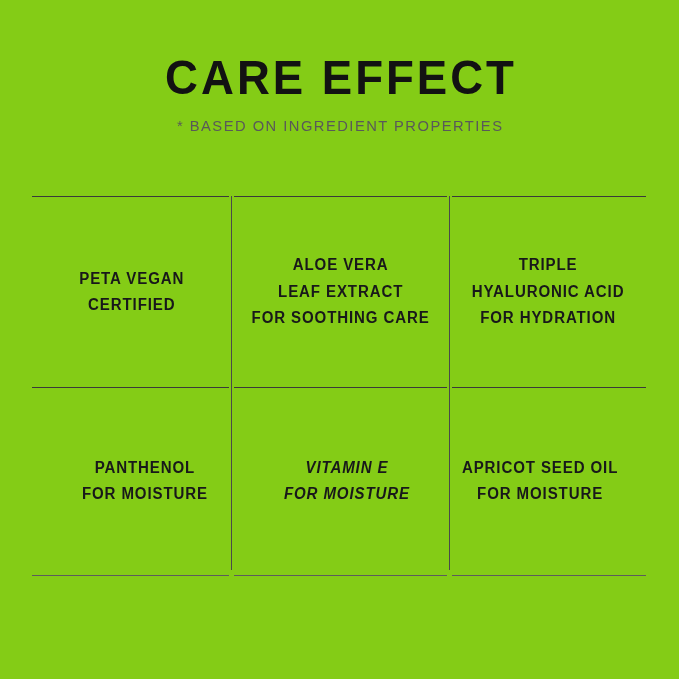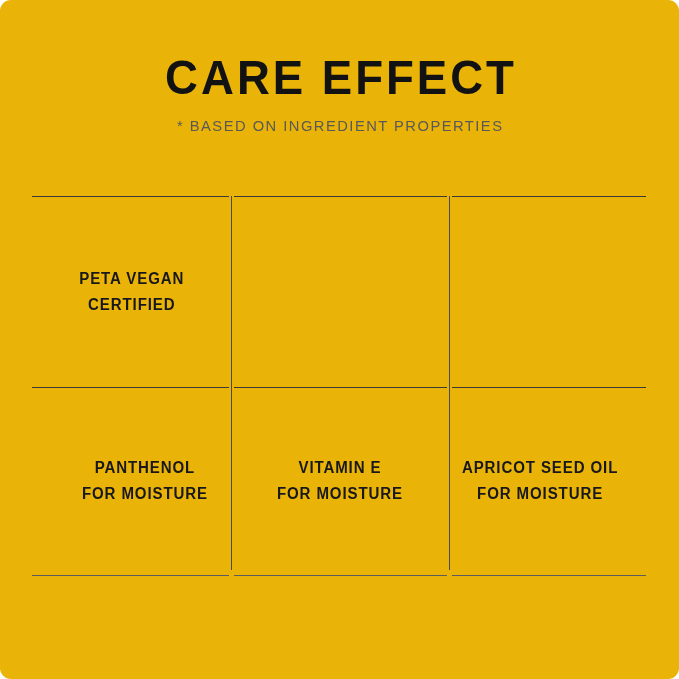--- a/index.html
+++ b/index.html
@@ -11,22 +11,21 @@
     height: 679px;
     background: #ffffff;
     font-family: "Liberation Sans", sans-serif;
     overflow: hidden;
     position: relative;
   }
 
   .page {
     position: absolute;
     inset: 0;
-    background: #eab308;
-    border-radius: 11px;
+    background: #84cc16;
   }
 
   
   .header {
     position: absolute;
     left: 0;
     top: 0;
     width: 679px;
     text-align: center;
   }
@@ -137,21 +136,21 @@
     transform-origin: 50% 50%;
     white-space: nowrap;
   }
 
   
   .c1 { left: 0px;   top: 1px;   width: 198px; height: 190px; }
   .c2 { left: 200px; top: 1px;   width: 216px; height: 190px; }
   .c3 { left: 418px; top: 1px;   width: 196px; height: 190px; }
   
   .c4 { left: 14px;   top: 192px; width: 198px; height: 187px; }
-  .c5 { left: 200px; top: 192px; width: 216px; height: 187px; }
+  .c5 { left: 207px; top: 192px; width: 216px; height: 187px; font-style: italic; }
   .c6 { left: 410px; top: 192px; width: 196px; height: 187px; }
 
   .c1 .cell-inner,
   .c4 .cell-inner,
   .c5 .cell-inner,
   .c6 .cell-inner { }
 
   
   .c1 .cell-inner { margin-top: 0px; }
   .c4 .cell-inner,
@@ -193,21 +192,35 @@
 
     <div class="cells">
 
       <div class="cell c1">
         <div class="cell-inner">
           <div>PETA VEGAN</div>
           <div>CERTIFIED</div>
         </div>
       </div>
 
-
+      <div class="cell c2">
+        <div class="cell-inner">
+          <div>ALOE VERA</div>
+          <div>LEAF EXTRACT</div>
+          <div>FOR SOOTHING CARE</div>
+        </div>
+      </div>
+
+      <div class="cell c3">
+        <div class="cell-inner">
+          <div>TRIPLE</div>
+          <div>HYALURONIC ACID</div>
+          <div>FOR HYDRATION</div>
+        </div>
+      </div>
 
       <div class="cell c4">
         <div class="cell-inner">
           <div>PANTHENOL</div>
           <div>FOR MOISTURE</div>
         </div>
       </div>
 
       <div class="cell c5">
         <div class="cell-inner">

